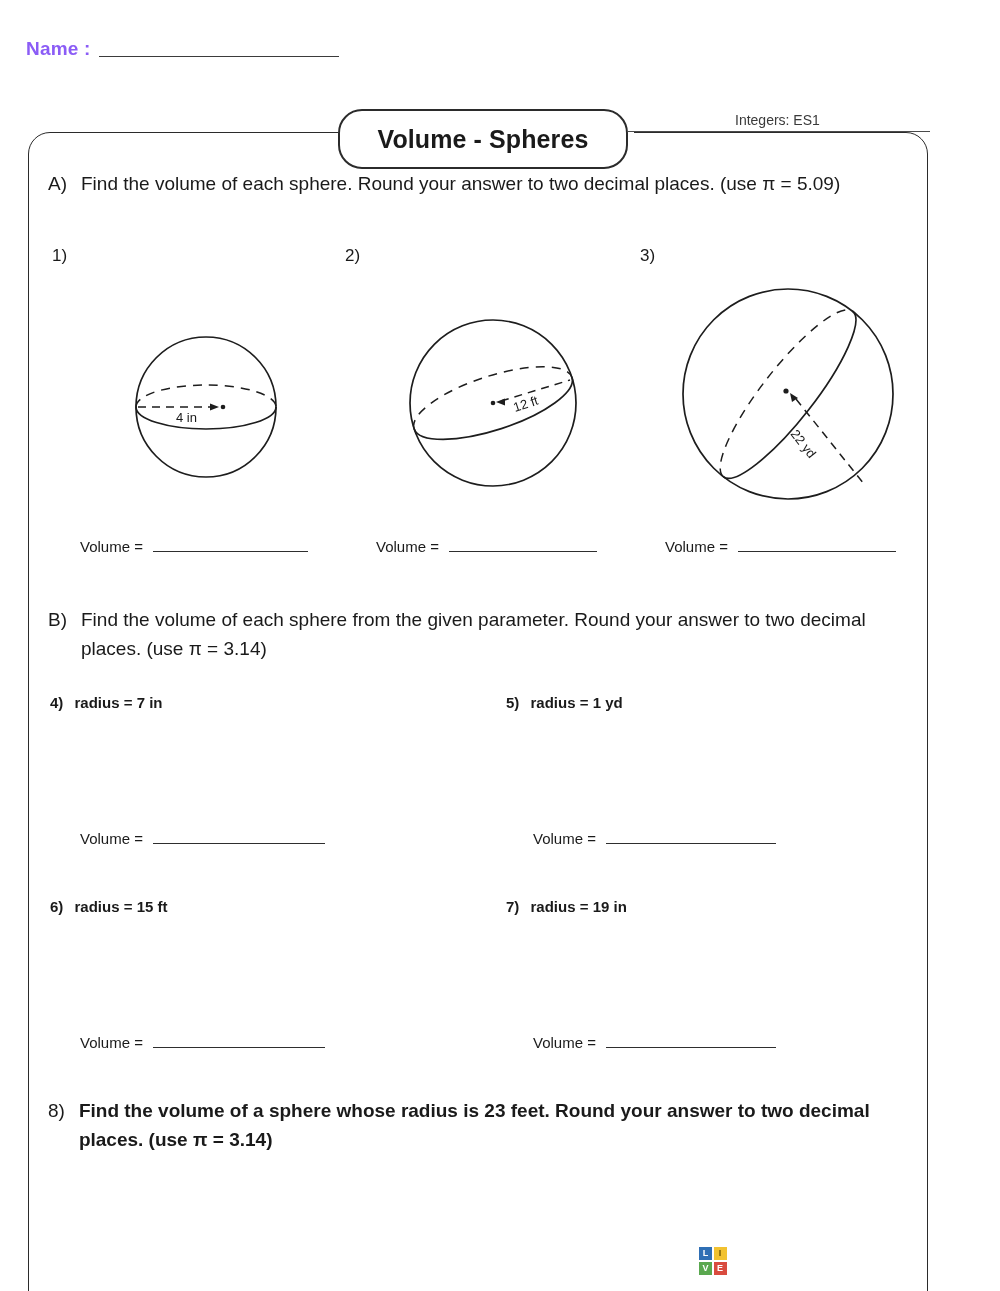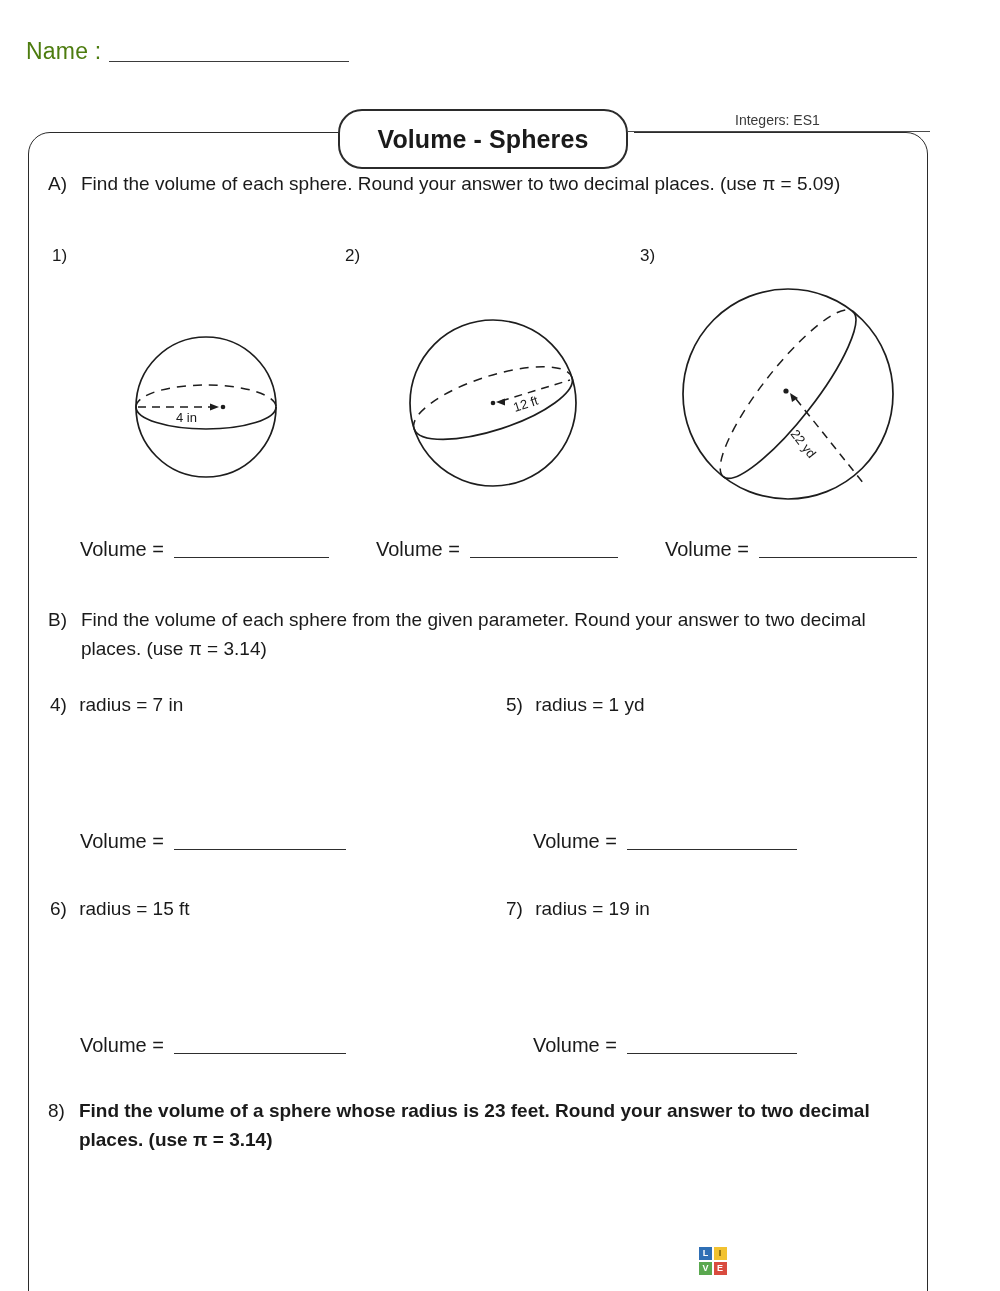--- a/index.html
+++ b/index.html
@@ -24,23 +24,24 @@
   
   #name-row {
     position: absolute;
     left: 26px;
     top: 38px;
     display: flex;
     align-items: flex-end;
     gap: 8px;
   }
   #name-label {
-    font-size: 23px;
+    font-size: 19px;
     letter-spacing: 0.2px;
-    color: #4d7c0f;
+    color: #8b5cf6;
+    font-weight: bold;
   }
   #name-rule {
     width: 240px;
     height: 0;
     border-bottom: 1.4px solid #3b3b3b;
     margin-bottom: 3px;
   }
 
   
   #frame {
@@ -136,21 +137,21 @@
   #fig3 { left: 678px; top: 268px; }
 
   
   .vslot {
     position: absolute;
     display: flex;
     align-items: flex-end;
     gap: 10px;
   }
   .vslot .vlabel {
-    font-size: 20px;
+    font-size: 15px;
     color: #1a1a1a;
     white-space: nowrap;
   }
   .vslot .vrule {
     height: 0;
     border-bottom: 1.5px solid #2e2e2e;
     margin-bottom: 3px;
   }
   #v1 { left: 80px;  top: 538px; }
   #v1 .vrule { width: 155px; }
@@ -164,23 +165,24 @@
   #v5 { left: 533px; top: 830px; }
   #v5 .vrule { width: 170px; }
   #v6 { left: 80px;  top: 1034px; }
   #v6 .vrule { width: 172px; }
   #v7 { left: 533px; top: 1034px; }
   #v7 .vrule { width: 170px; }
 
   
   .param {
     position: absolute;
-    font-size: 19px;
-    color: #1a1a1a;
-    white-space: nowrap;
+    font-size: 15px;
+    color: #1a1a1a;
+    white-space: nowrap;
+    font-weight: bold;
   }
   .param .pn { margin-right: 7px; }
   #p4 { left: 50px;  top: 694px; }
   #p5 { left: 506px; top: 694px; }
   #p6 { left: 50px;  top: 898px; }
   #p7 { left: 506px; top: 898px; }
 
   
   #p8 {
     position: absolute;

